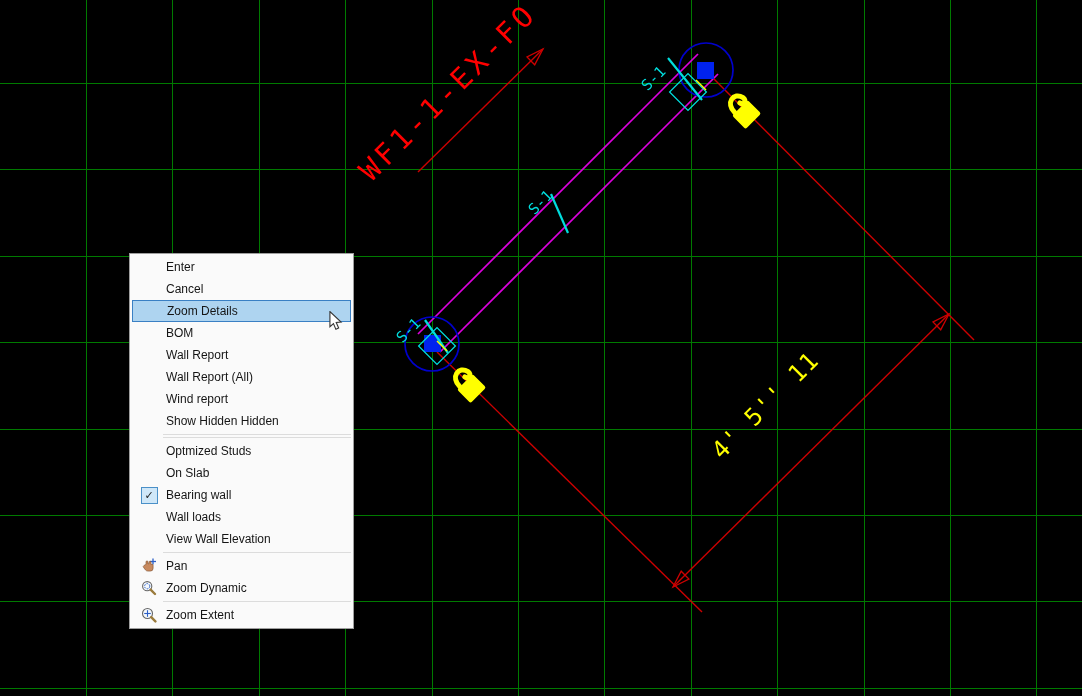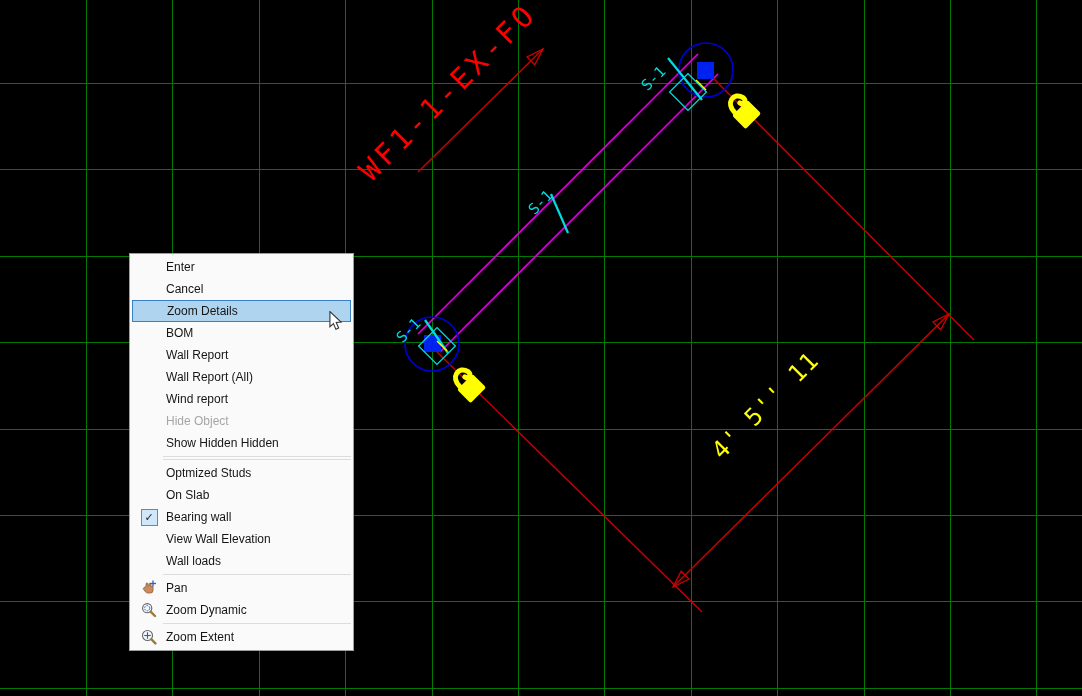--- a/index.html
+++ b/index.html
@@ -140,24 +140,20 @@
         <span class="lab">Wall Report</span>
       </div>
       <div class="mi">
         <span class="gut"></span>
         <span class="lab">Wall Report (All)</span>
       </div>
       <div class="mi">
         <span class="gut"></span>
         <span class="lab">Wind report</span>
       </div>
-      <div class="mi dis">
-        <span class="gut"></span>
-        <span class="lab">Hide Object</span>
-      </div>
       <div class="mi">
         <span class="gut"></span>
         <span class="lab">Show Hidden Hidden</span>
       </div>
       <div class="sep"></div>
       <div class="sep"></div>
       <div class="mi">
         <span class="gut"></span>
         <span class="lab">Optmized Studs</span>
       </div>
@@ -166,25 +162,25 @@
         <span class="lab">On Slab</span>
       </div>
       <div class="mi">
         <span class="gut">
           <span class="chk">✓</span>
         </span>
         <span class="lab">Bearing wall</span>
       </div>
       <div class="mi">
         <span class="gut"></span>
+        <span class="lab">Wall loads</span>
+      </div>
+      <div class="mi">
+        <span class="gut"></span>
         <span class="lab">View Wall Elevation</span>
-      </div>
-      <div class="mi">
-        <span class="gut"></span>
-        <span class="lab">Wall loads</span>
       </div>
       <div class="sep"></div>
       <div class="mi">
         <span class="gut">
           <svg width="16" height="16" viewBox="0 0 16 16">
             <g stroke="#2b5fc7" stroke-width="1.3">
               <line x1="12" y1="0.5" x2="12" y2="6.5"></line>
               <line x1="9" y1="3.5" x2="15" y2="3.5"></line>
             </g>
             <path d="M3 10 q-1.6-1.6 0-2.6 l2-1 V4 q0-1.1 1-1.1 t1 1.1 v1.9 l1-.3 V4.2 q0-1 1-1 t1 1 v2.3 l1-.2 q1.1-.2 1.1 .9 v3.1 q0 2.8-2.8 2.8 h-2.2 q-1.6 0-2.5-1z" fill="#c88a5f" stroke="#7a4a28" stroke-width="0.6"></path>

